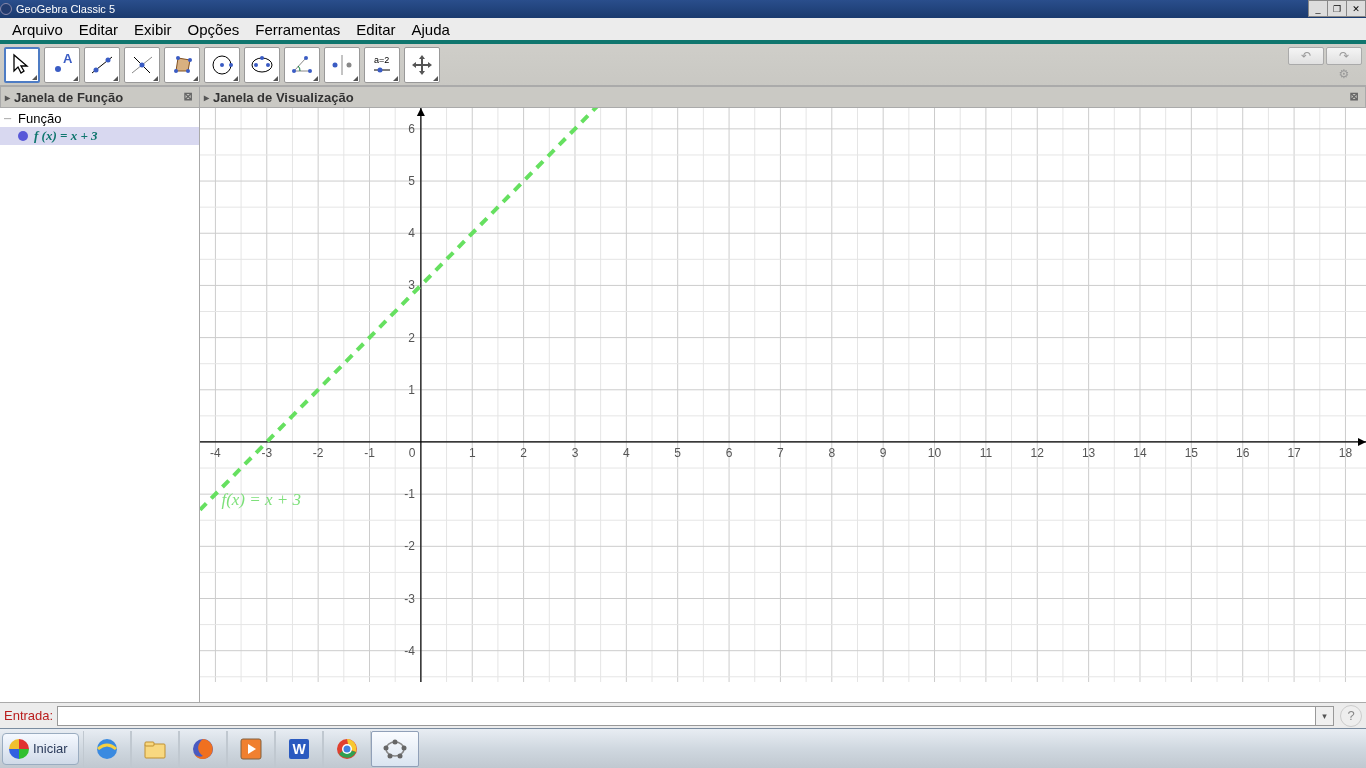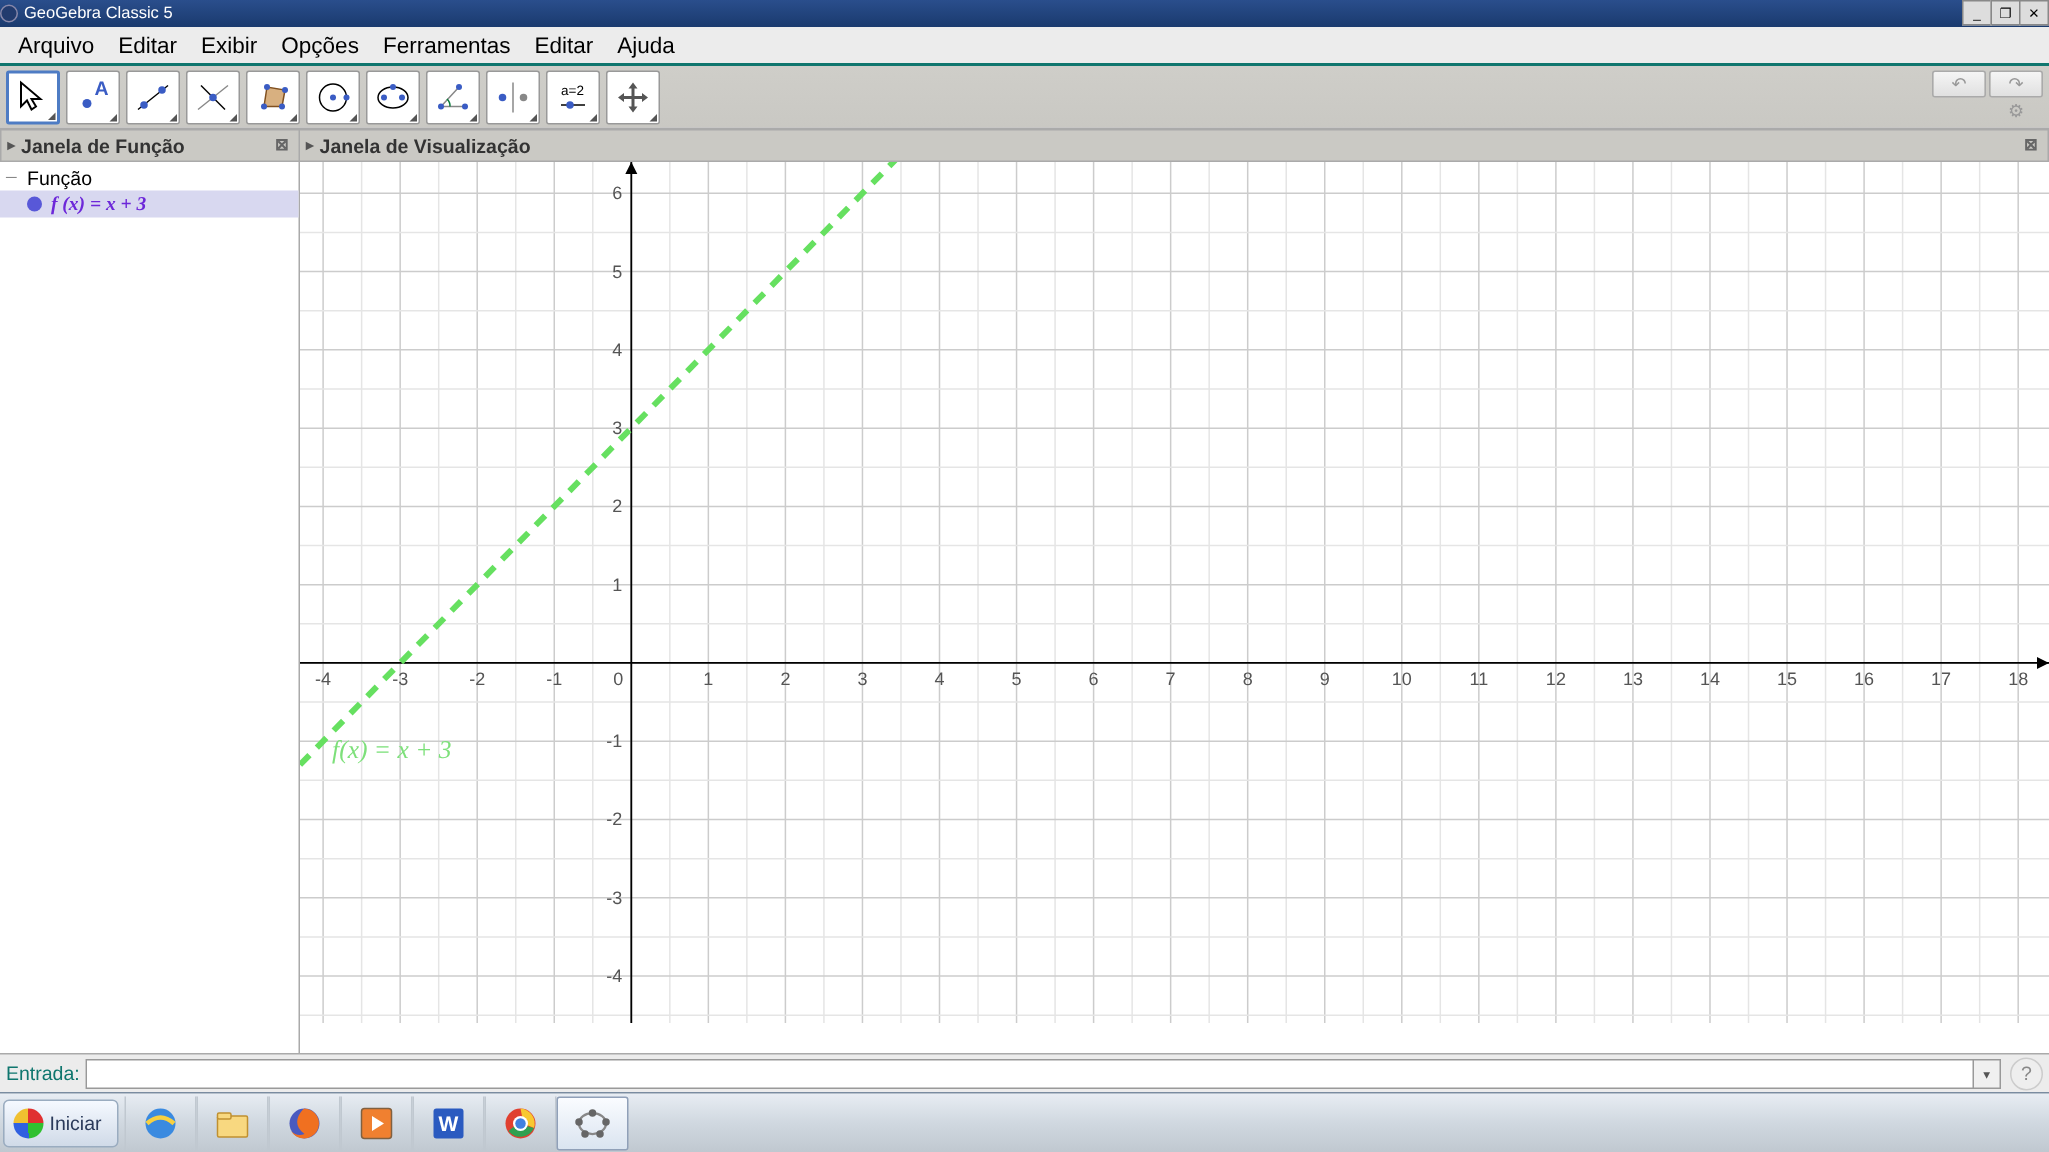--- a/index.html
+++ b/index.html
@@ -4,21 +4,21 @@
 <style>
 * { box-sizing: border-box; margin: 0; padding: 0; font-family: Arial, sans-serif; }
 html, body { width: 1366px; height: 768px; overflow: hidden; }
 body { display: flex; flex-direction: column; background: #fff; }
 
 .titlebar { height: 18px; background: linear-gradient(to bottom, #2a4e8c 0%, #1a3a6e 100%); color: #fff; display: flex; align-items: center; padding: 0 0; font-size: 11px; position: relative; }
 .titlebar .icon { width:12px; height:12px; border:1px solid #88a; border-radius:50%; margin-right:4px; background:#223b6e;}
 .titlebar .controls { position:absolute; right:0; top:0; display:flex;}
 .titlebar .controls .btn { width:20px; height:17px; background:#ddd; border:1px solid #888; margin-left:-1px; display:flex; align-items:center; justify-content:center; font-size:9px; color:#000;}
 
-.menubar { height: 26px; background: #ececec; display:flex; align-items:center; padding:0 4px; border-bottom:2px solid #0f766e; }
+.menubar { height: 26px; background: #ececec; display:flex; align-items:center; padding:0 4px; border-bottom:4px solid #0f766e; }
 .menubar .item { padding: 3px 8px; font-size: 15px; color:#000; }
 
 .toolbar { height: 42px; background: linear-gradient(to bottom,#cfcec9,#c9c8c3); display:flex; align-items:center; padding:2px 4px; border-bottom:1px solid #aaa;}
 .toolbar .tool { width:36px; height:36px; border:1px solid #999; background:#fff; margin-right:4px; border-radius:2px; display:flex; align-items:center; justify-content:center; position:relative;}
 .toolbar .tool.selected { border:2px solid #4e7cc4; }
 .toolbar .tool .tri { position:absolute; right:1px; bottom:1px; width:0;height:0; border-left:5px solid transparent; border-bottom:5px solid #555;}
 .toolbar .right-tools { margin-left:auto; display:flex; flex-direction:column;}
 .toolbar .rt-row { display: flex; }
 .toolbar .rtool { width:36px; height:18px; border:1px solid #aaa; background:linear-gradient(#f5f5f5,#e0e0e0); display:flex; align-items:center; justify-content:center; font-size:12px; color:#999; border-radius:2px; margin-left:2px;}
 
@@ -41,21 +41,21 @@
 .graphics-view { flex:1; position:relative; background:#fff; overflow:hidden;}
 .graphics-view svg { position:absolute; top:0; left:0; }
 .grid-line { stroke:#ccc; stroke-width:1; }
 .grid-line.minor { stroke:#e5e5e5;}
 .axis { stroke:#000; stroke-width:1.2; }
 .tick-label { font-size:12px; fill:#555; font-family:Arial;}
 .func-line { stroke:#66e060; stroke-width:4; stroke-dasharray:9 7;}
 .func-label { font-family:'Times New Roman', serif; font-style:italic; font-size:17px; fill:#7de07a;}
 
 .input-bar { height:26px; display:flex; align-items:center; border-top:1px solid #aaa; background:#ececec; padding:0 4px;}
-.input-bar .lbl { font-size:13px; margin-right:4px; color:#0f766e;}
+.input-bar .lbl { font-size:13px; margin-right:4px; color:#b91c1c;}
 .input-bar input { flex:1; height:20px; border:1px solid #999; padding:0 4px; font-size:13px; background:#fff;}
 .input-bar .drop { width:18px; height:20px; border:1px solid #999; border-left:none; background:#f0f0f0; display:flex; align-items:center; justify-content:center; font-size:9px; color:#555;}
 .input-bar .help { width:22px; height:22px; margin-left:6px; border:1px solid #ccc; border-radius:11px; background:#eee; display:flex; align-items:center; justify-content:center; color:#888; font-size:13px;}
 
 .taskbar { height:40px; background:linear-gradient(to bottom,#e8edf3 0%, #d0d8e0 50%, #c0c8d0 100%); border-top:1px solid #7a8ca0; display:flex; align-items:center; padding:12px 2px;}
 .start-btn { height:32px; padding:0 10px 0 6px; background:linear-gradient(to bottom,#f5f9ff,#d0dae8); border:1px solid #9aacc0; border-radius:4px; display:flex; align-items:center; font-size:13px; color:#2a3a5a; margin-right:4px;}
 .start-orb { width:20px; height:20px; border-radius:50%; background:conic-gradient(#e03030 0 90deg,#30c030 90deg 180deg,#3060e0 180deg 270deg,#f0c030 270deg 360deg); margin-right:4px;}
 .tb-item { width:48px; height:36px; display:flex; align-items:center; justify-content:center; border-left:1px solid #c0c8d0; border-right:1px solid #c0c8d0;}
 .tb-item.active { background:linear-gradient(#fafcff,#dae4f0); border:1px solid #90a0b8; border-radius:2px;}
 .taskbar .tray { margin-left:auto; display:flex; align-items:center; padding:0 6px; font-size:11px; color:#3a4a5a;}
@@ -203,21 +203,21 @@
 </div>
 
 <div class="workspace">
   <div class="algebra-view">
     <div class="alg-item">
       <span class="exp">─</span>
       <span class="alg-label">Função</span>
     </div>
     <div class="alg-item alg-func-row" style="padding-left:18px;">
       <span class="bullet" style="background:#5858d8;"></span>
-      <span class="alg-func" style="color:#6d28d9;">f (x)  =  x + 3</span>
+      <span class="alg-func" style="color:#0f766e;">f (x)  =  x + 3</span>
     </div>
   </div>
   <div class="graphics-view">
     <svg id="plot" width="1166" height="574">
         <line class="grid-line" x1="15.40969162995594" y1="0" x2="15.40969162995594" y2="574"></line>
         <line class="grid-line minor" x1="41.092511013215855" y1="0" x2="41.092511013215855" y2="574"></line>
         <line class="grid-line" x1="66.77533039647577" y1="0" x2="66.77533039647577" y2="574"></line>
         <line class="grid-line minor" x1="92.45814977973568" y1="0" x2="92.45814977973568" y2="574"></line>
         <line class="grid-line" x1="118.14096916299559" y1="0" x2="118.14096916299559" y2="574"></line>
         <line class="grid-line minor" x1="143.8237885462555" y1="0" x2="143.8237885462555" y2="574"></line>

